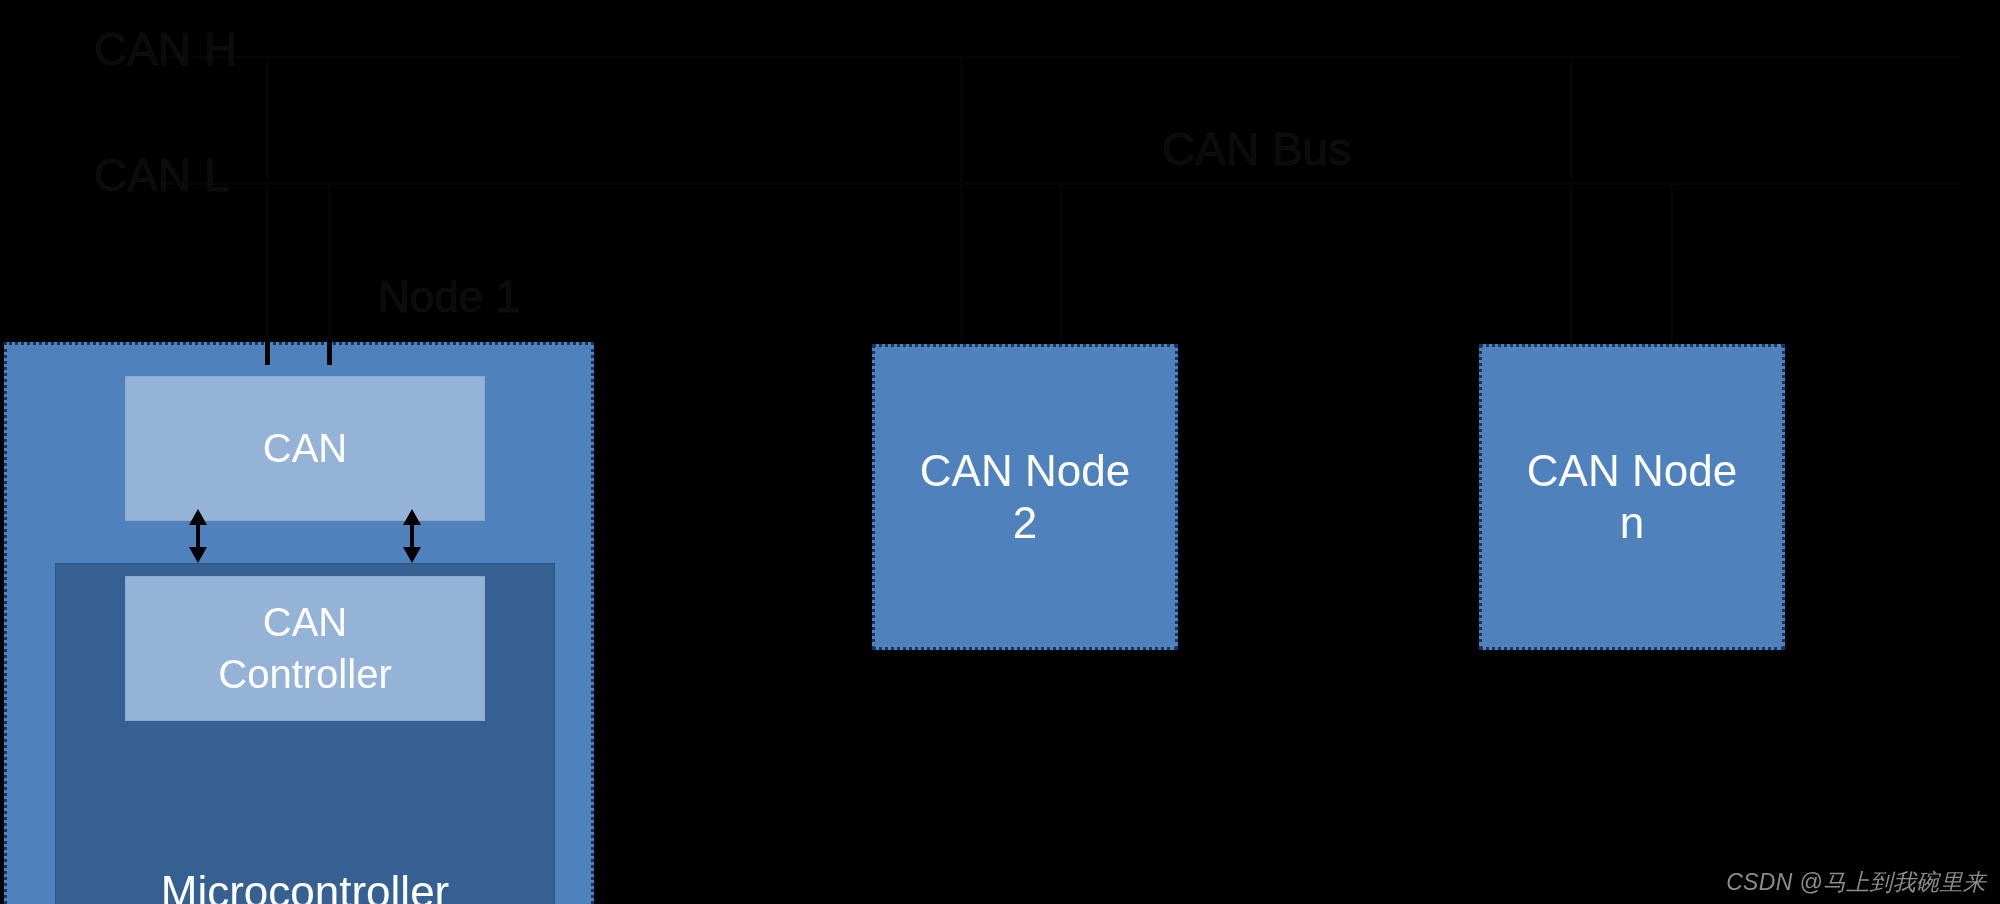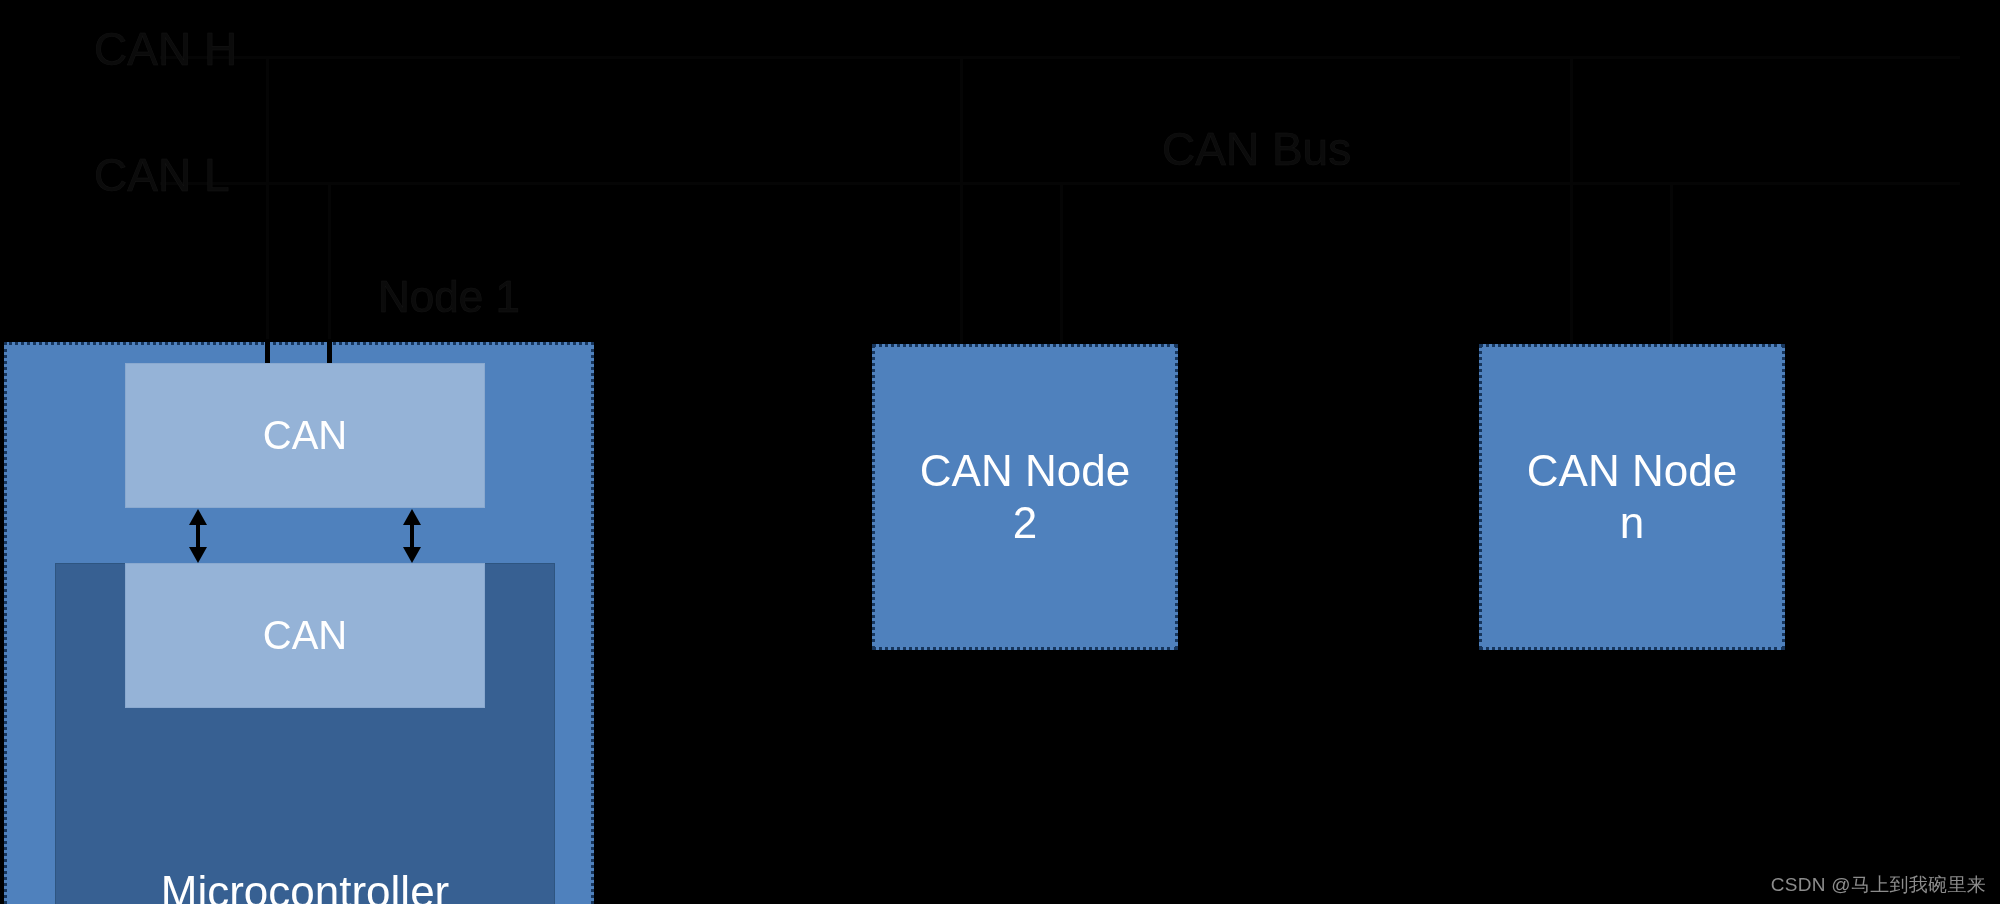--- a/index.html
+++ b/index.html
@@ -89,20 +89,21 @@
     box-sizing: border-box;
     background: #95B3D7;
     border: 1px solid #8AA9CF;
     display: flex;
     align-items: center;
     justify-content: center;
     text-align: center;
     color: #FFFFFF;
     font-size: 40px;
     line-height: 1.28;
+    margin-top: 13px;
   }
 
   .transceiver-box {
     left: 118px;
     top: 18px;
     width: 360px;
     height: 145px;
   }
 
   .controller-box {
@@ -147,23 +148,24 @@
     padding: 0 26px;
     box-sizing: border-box;
   }
 
   
   .watermark {
     position: absolute;
     right: 14px;
     bottom: 6px;
     color: #8c8c8c;
-    font-size: 19px;
+    font-size: 23px;
     white-space: nowrap;
     letter-spacing: 0.3px;
+    font-style: italic;
   }
 </style>
 </head>
 <body>
 
 <div id="canvas">
 
   <div class="bus-line" style="left:160px; top:56px; width:1800px;"></div>
   <div class="bus-line" style="left:160px; top:182px; width:1800px;"></div>
 
@@ -195,20 +197,21 @@
 
     <div class="inner-box transceiver-box">
       <div>
         <div>CAN</div>
       </div>
     </div>
 
     <div class="inner-box controller-box">
       <div>
         <div>CAN</div>
+        <div>Controller</div>
       </div>
     </div>
 
     <svg class="dbl-arrow" style="left:180px; top:162px;" viewBox="0 0 22 58">
       <path d="M11 2 L20 18 L13 18 L13 40 L20 40 L11 56 L2 40 L9 40 L9 18 L2 18 Z" fill="#000000"></path>
     </svg>
     <svg class="dbl-arrow" style="left:394px; top:162px;" viewBox="0 0 22 58">
       <path d="M11 2 L20 18 L13 18 L13 40 L20 40 L11 56 L2 40 L9 40 L9 18 L2 18 Z" fill="#000000"></path>
     </svg>
 

